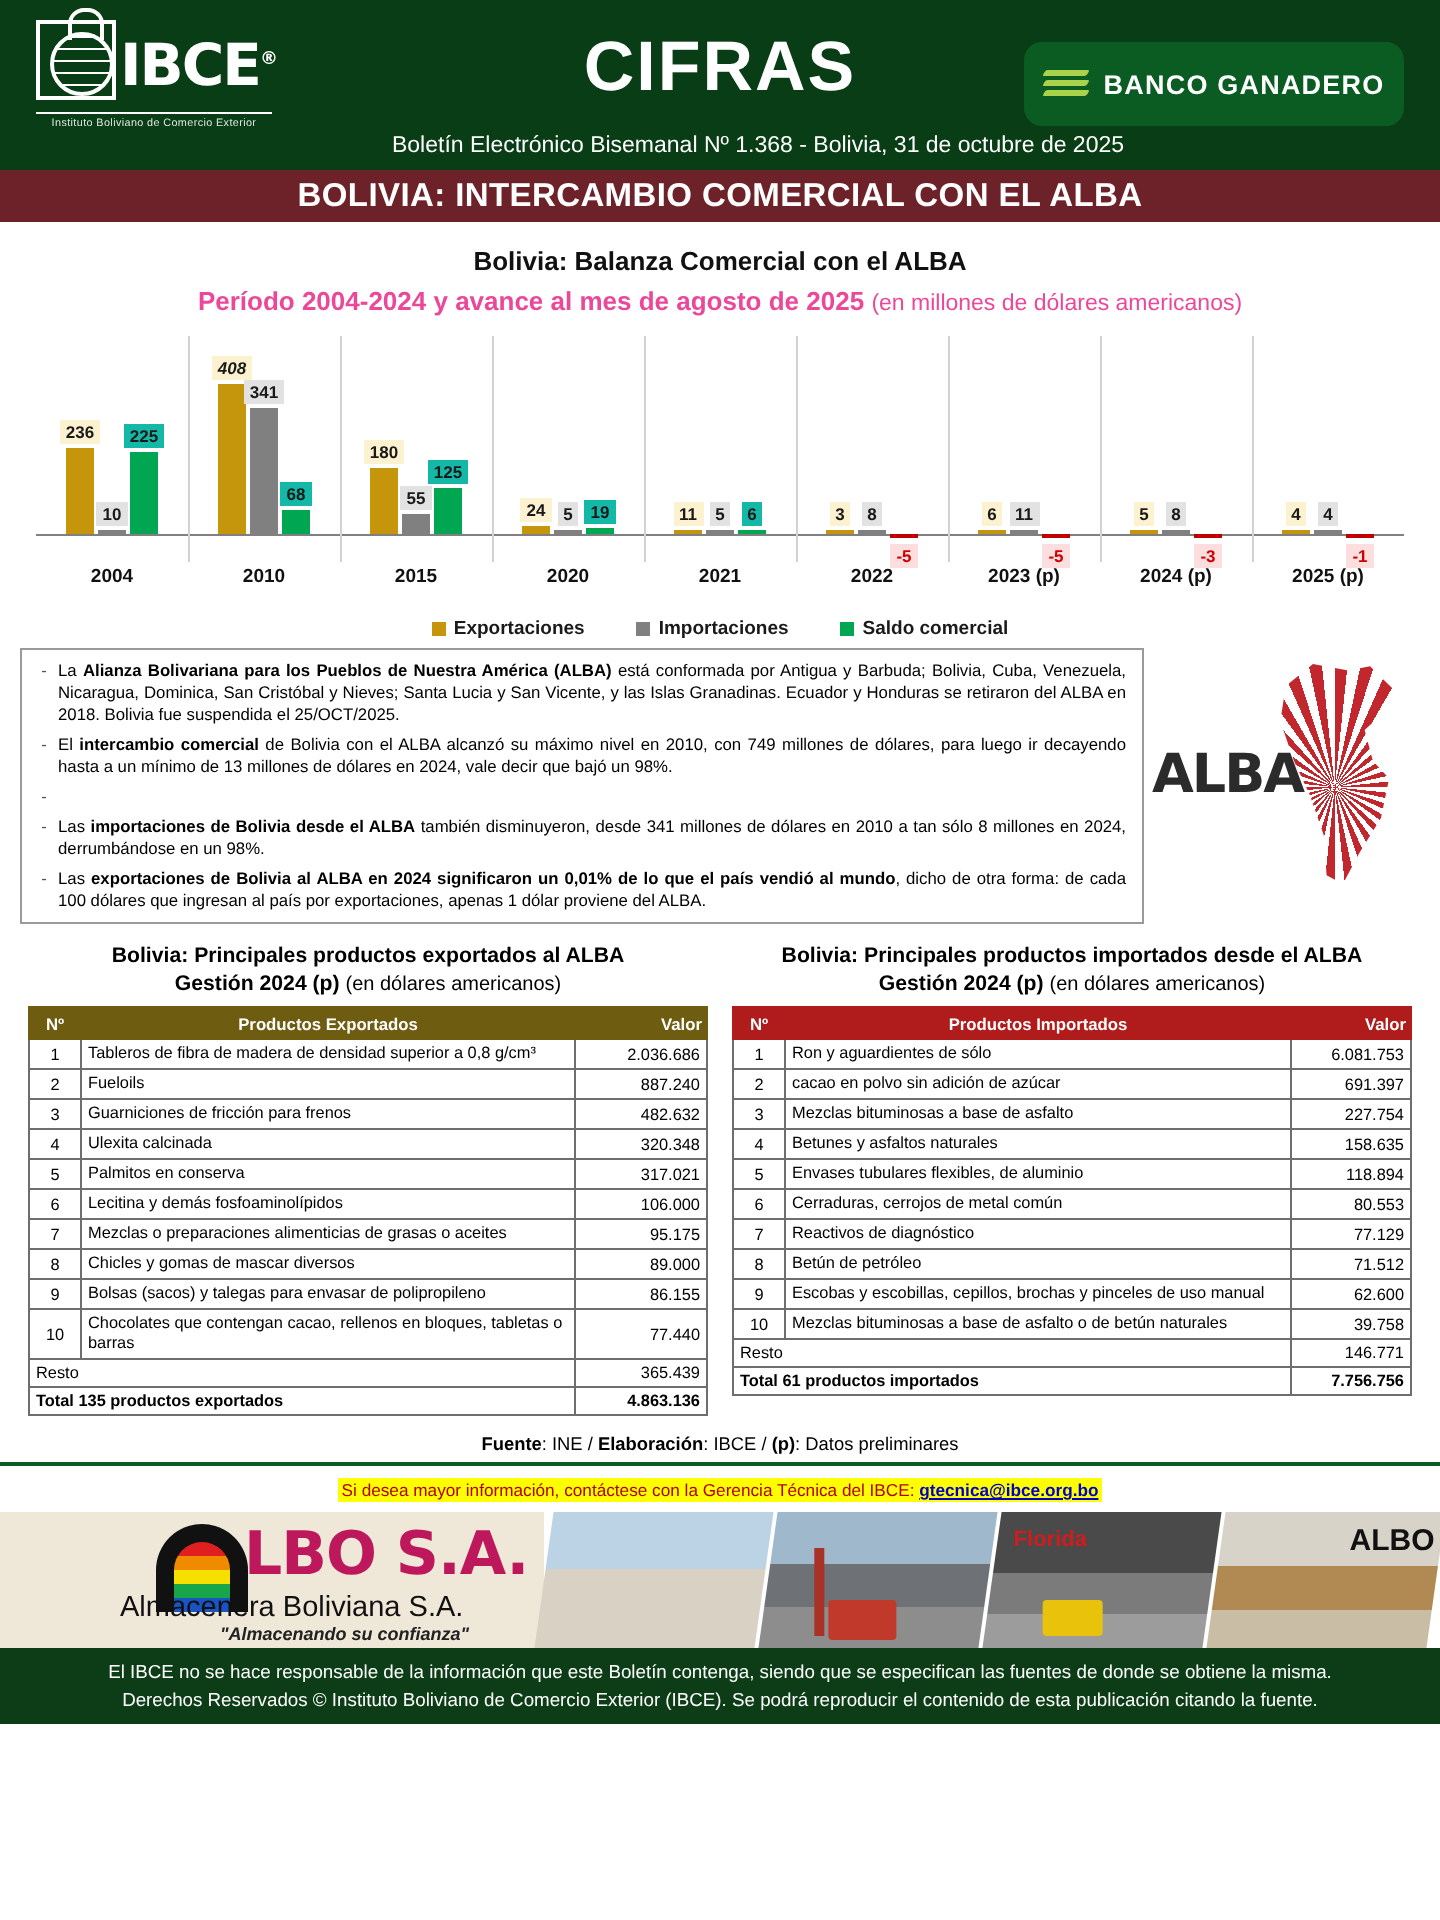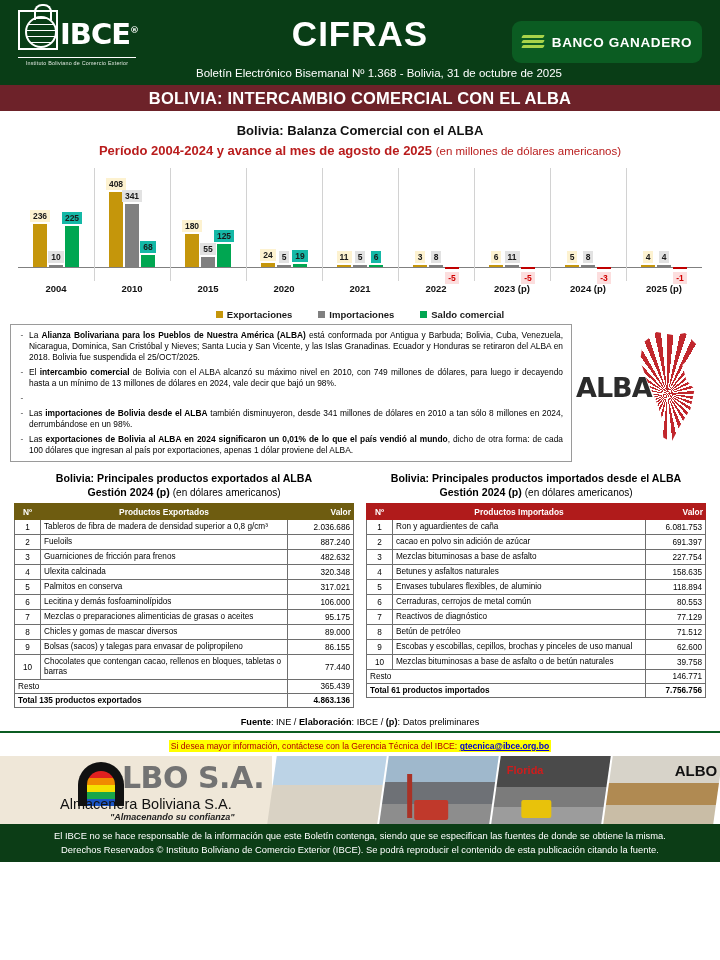--- a/index.html
+++ b/index.html
@@ -89,21 +89,21 @@
     color:#ffffff; font-size:16.5px; font-weight:bold; letter-spacing:.2px;
   }
 
   
   .chart-wrap { padding:8px 10px 0 10px; }
   .chart-title {
     text-align:center; font-size:13px; font-weight:bold; color:#111;
     margin-top:4px;
   }
   .chart-sub {
-    text-align:center; font-size:13px; font-weight:bold; color:#b91c1c;
+    text-align:center; font-size:13px; font-weight:bold; color:#ec4899;
     margin-top:5px;
   }
   .chart-sub .light { font-weight:normal; font-size:11.5px; }
 
   .plot {
     position:relative; height:135px; margin:10px 8px 0 8px;
   }
   .plot .gridline {
     position:absolute; top:0; bottom:22px; width:1px; background:#d2d2d2;
   }
@@ -218,21 +218,21 @@
     position:absolute; left:78px; top:6px; width:46px; height:44px;
     border-radius:23px 23px 0 0; background:#111;
   }
   .albo-arch::after{
     content:""; position:absolute; left:9px; top:9px; width:28px; height:35px;
     border-radius:14px 14px 0 0;
     background:linear-gradient(#e02020 0 20%, #f08a00 20% 40%, #f5e000 40% 60%, #19a64a 60% 80%, #1a54c4 80% 100%);
   }
   .albo-name {
     position:absolute; left:122px; top:4px; font-size:30px; font-weight:bold;
-    color:#737373; letter-spacing:-.5px; font-family:"DejaVu Sans", sans-serif;
+    color:#be185d; letter-spacing:-.5px; font-family:"DejaVu Sans", sans-serif;
   }
   .albo-sub {
     position:absolute; left:60px; top:40px; font-size:14.5px; color:#111;
   }
   .albo-slogan {
     position:absolute; left:110px; top:56px; font-size:9px; font-style:italic;
     font-weight:bold; color:#222;
   }
   .photos { flex:1; display:flex; }
   .ph { flex:1; position:relative; overflow:hidden; transform:skewX(-8deg); margin-right:2px; }
@@ -316,21 +316,21 @@
           <div class="bar imp" style="height: 2px;"></div>
         </div>
         <div class="barcol">
           <span class="vlabel sal" style="bottom: 43.3603px;">225</span>
           <div class="bar sal" style="height: 41.3603px;"></div>
         </div>
       </div>
       <div class="xaxis" style="left: 0px; width: 76px;">2004</div>
       <div class="group" style="left: 76px; width: 76px; bottom: 36px;">
         <div class="barcol">
-          <span class="vlabel exp" style="bottom: 77px;">408</span>
+          <span class="vlabel exp" style="bottom: 77px; font-style: italic;">408</span>
           <div class="bar exp" style="height: 75px;"></div>
         </div>
         <div class="barcol">
           <span class="vlabel imp" style="bottom: 64.6838px;">341</span>
           <div class="bar imp" style="height: 62.6838px;"></div>
         </div>
         <div class="barcol">
           <span class="vlabel sal" style="bottom: 14.5px;">68</span>
           <div class="bar sal" style="height: 12.5px;"></div>
         </div>
@@ -576,21 +576,21 @@
       <thead>
         <tr>
           <th class="c-n">Nº</th>
           <th>Productos Importados</th>
           <th class="c-v">Valor</th>
         </tr>
       </thead>
       <tbody id="imp-body">
           <tr>
             <td class="c-n">1</td>
-            <td class="desc2">Ron y aguardientes de caña</td>
+            <td class="desc2">Ron y aguardientes de sólo</td>
             <td class="c-v">6.081.753</td>
           </tr>
           <tr>
             <td class="c-n">2</td>
             <td class="desc2">cacao en polvo sin adición de azúcar</td>
             <td class="c-v">691.397</td>
           </tr>
           <tr>
             <td class="c-n">3</td>
             <td class="desc2">Mezclas bituminosas a base de asfalto</td>

